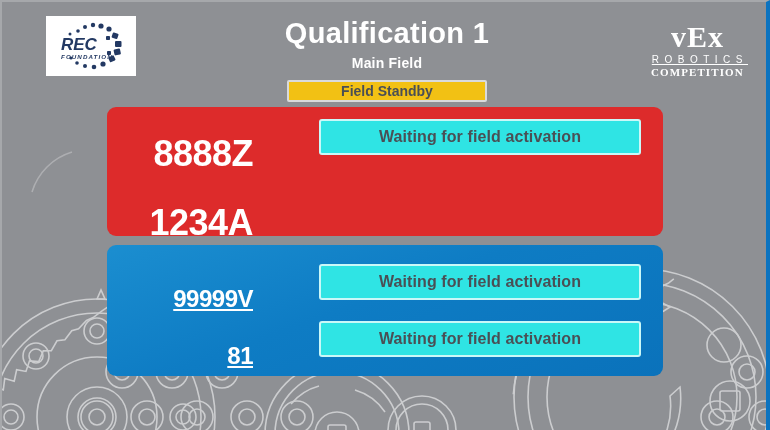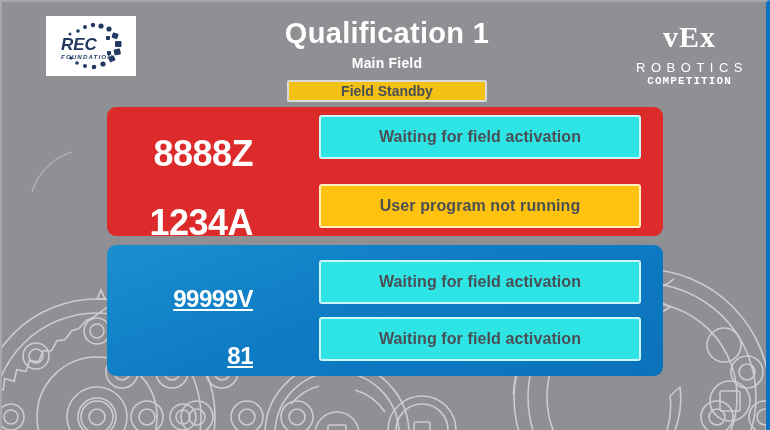--- a/index.html
+++ b/index.html
@@ -57,32 +57,33 @@
     color: #ffffff;
     line-height: 1;
   }
   .vex-word {
     font-size: 30px;
     font-weight: bold;
     letter-spacing: 1px;
     font-family: Liberation Serif, serif;
   }
   .vex-robotics {
-    font-size: 13px;
+    font-size: 10px;
     letter-spacing: 5.5px;
-    margin-top: 9px;
+    margin-top: 3px;
     padding-left: 5px;
     font-family: "Liberation Sans", sans-serif;
+    text-decoration: underline;
   }
   .vex-competition {
     font-size: 11px;
     font-weight: bold;
     letter-spacing: 1.1px;
     margin-top: 2px;
-    font-family: Liberation Mono, monospace;
+    font-family: Liberation Serif, serif;
   }
 
   
   #header {
     position: absolute;
     left: 0; top: 0;
     width: 770px;
     z-index: 4;
     text-align: center;
     padding-top: 16px;
@@ -154,21 +155,21 @@
     letter-spacing: -0.5px;
     line-height: 1;
     margin-top: 33px;
   }
   #alliance-blue .team-number {
     font-size: 24px;
     text-decoration: underline;
   }
   .status-bar {
     flex: 1;
-    height: 44px;
+    height: 36px;
     border-radius: 3px;
     border: 2px solid rgba(255,255,255,0.75);
     display: flex;
     align-items: center;
     justify-content: center;
     color: #4a4f55;
     font-size: 16px;
     font-weight: bold;
     letter-spacing: 0.1px;
     margin-left: 48px;
@@ -335,21 +336,20 @@
     <div id="field-state-badge">Field Standby</div>
   </div>
 
   <div class="alliance" id="alliance-red">
     <div class="team-row">
       <div class="team-number">8888Z</div>
       <div class="status-bar status-cyan">Waiting for field activation</div>
     </div>
     <div class="team-row">
       <div class="team-number">1234A</div>
-      <div class="status-bar status-yellow">User program not running</div>
     </div>
   </div>
 
   <div class="alliance" id="alliance-blue">
     <div class="team-row">
       <div class="team-number">99999V</div>
       <div class="status-bar status-cyan">Waiting for field activation</div>
     </div>
     <div class="team-row">
       <div class="team-number">81</div>

